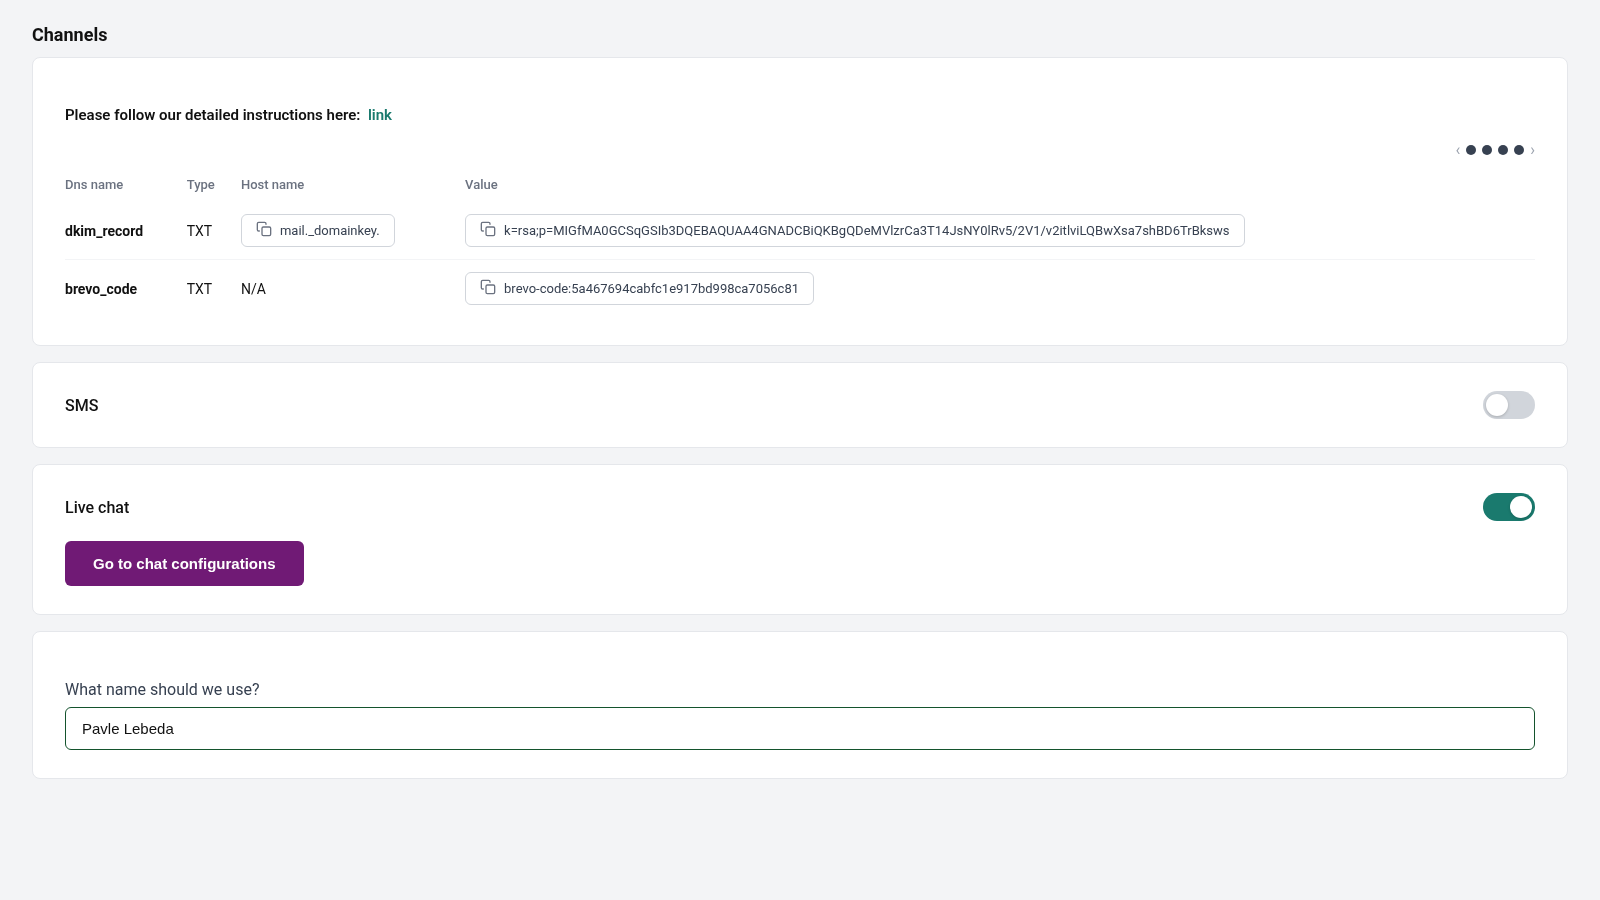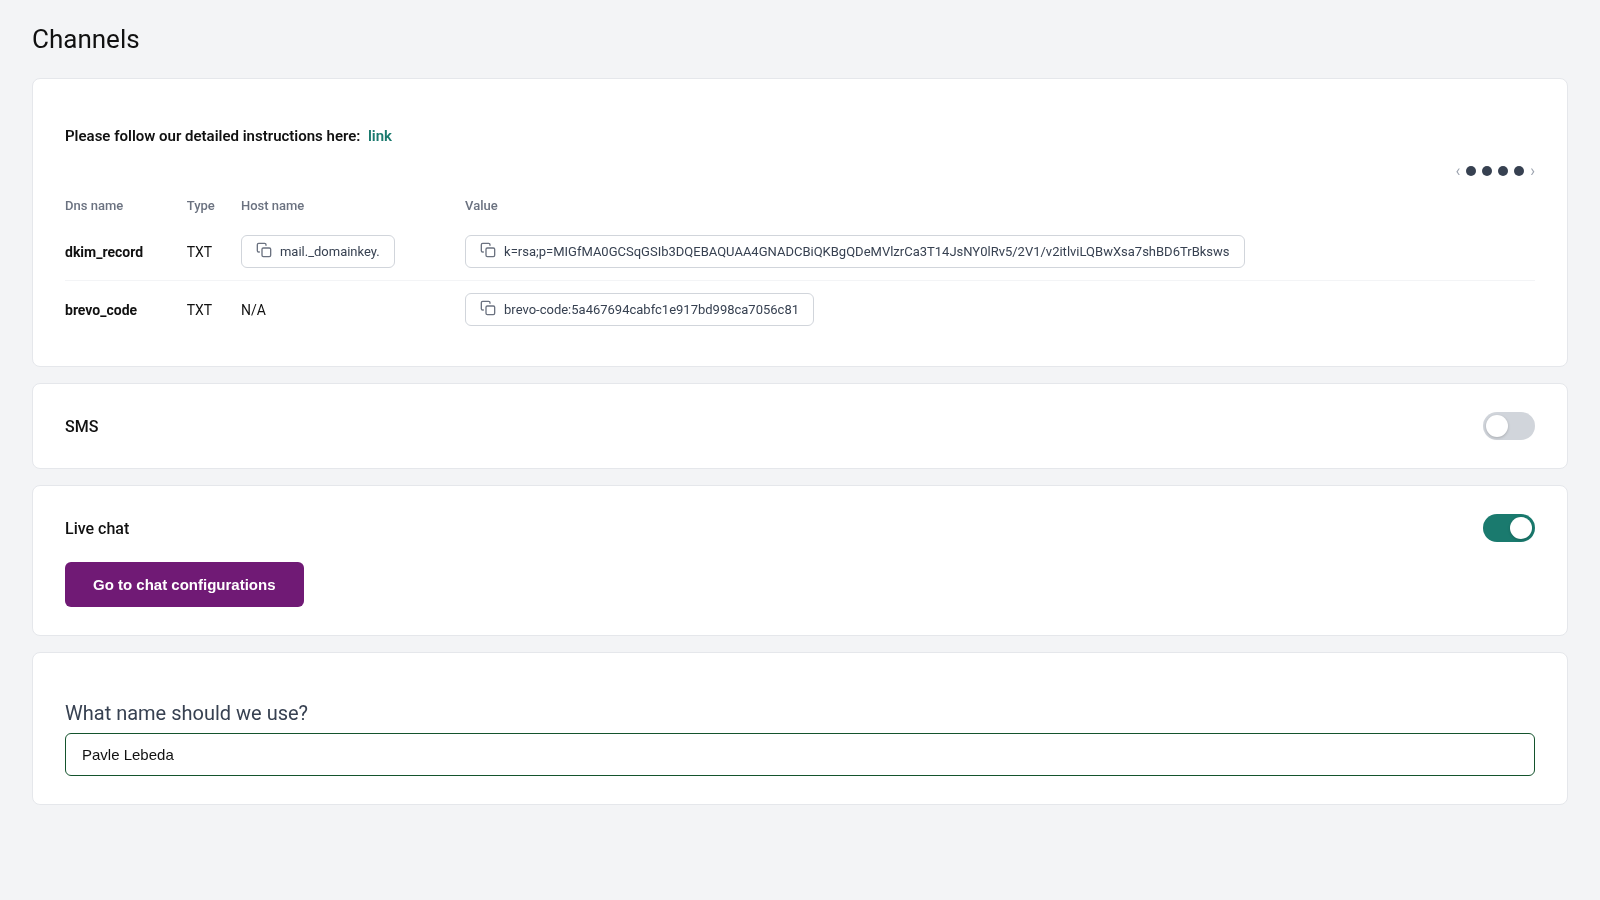--- a/index.html
+++ b/index.html
@@ -11,24 +11,24 @@
     body {
       font-family: -apple-system, BlinkMacSystemFont, 'Segoe UI', Roboto, Oxygen, sans-serif;
       background-color: #f3f4f6;
       color: #1a1a1a;
       padding: 24px 32px;
       width: 1600px;
       min-height: 900px;
     }
 
     .page-title {
-      font-size: 26px;
-      font-weight: 400;
-      color: #111;
-      margin-bottom: 24px;
+      font-size: 18px;
+      font-weight: 700;
+      color: #111;
+      margin-bottom: 12px;
     }
 
     .card {
       background: #ffffff;
       border-radius: 8px;
       padding: 28px 32px;
       margin-bottom: 16px;
       border: 1px solid #e5e7eb;
     }
 
@@ -226,21 +226,21 @@
     .chevron-icon {
       font-size: 16px;
       color: #374151;
     }
 
     .brand-body {
       margin-top: 20px;
     }
 
     .field-label {
-      font-size: 20px;
+      font-size: 16px;
       color: #374151;
       margin-bottom: 8px;
     }
 
     .text-input {
       width: 100%;
       border: 1px solid #14532d;
       border-radius: 6px;
       padding: 12px 16px;
       font-size: 15px;

